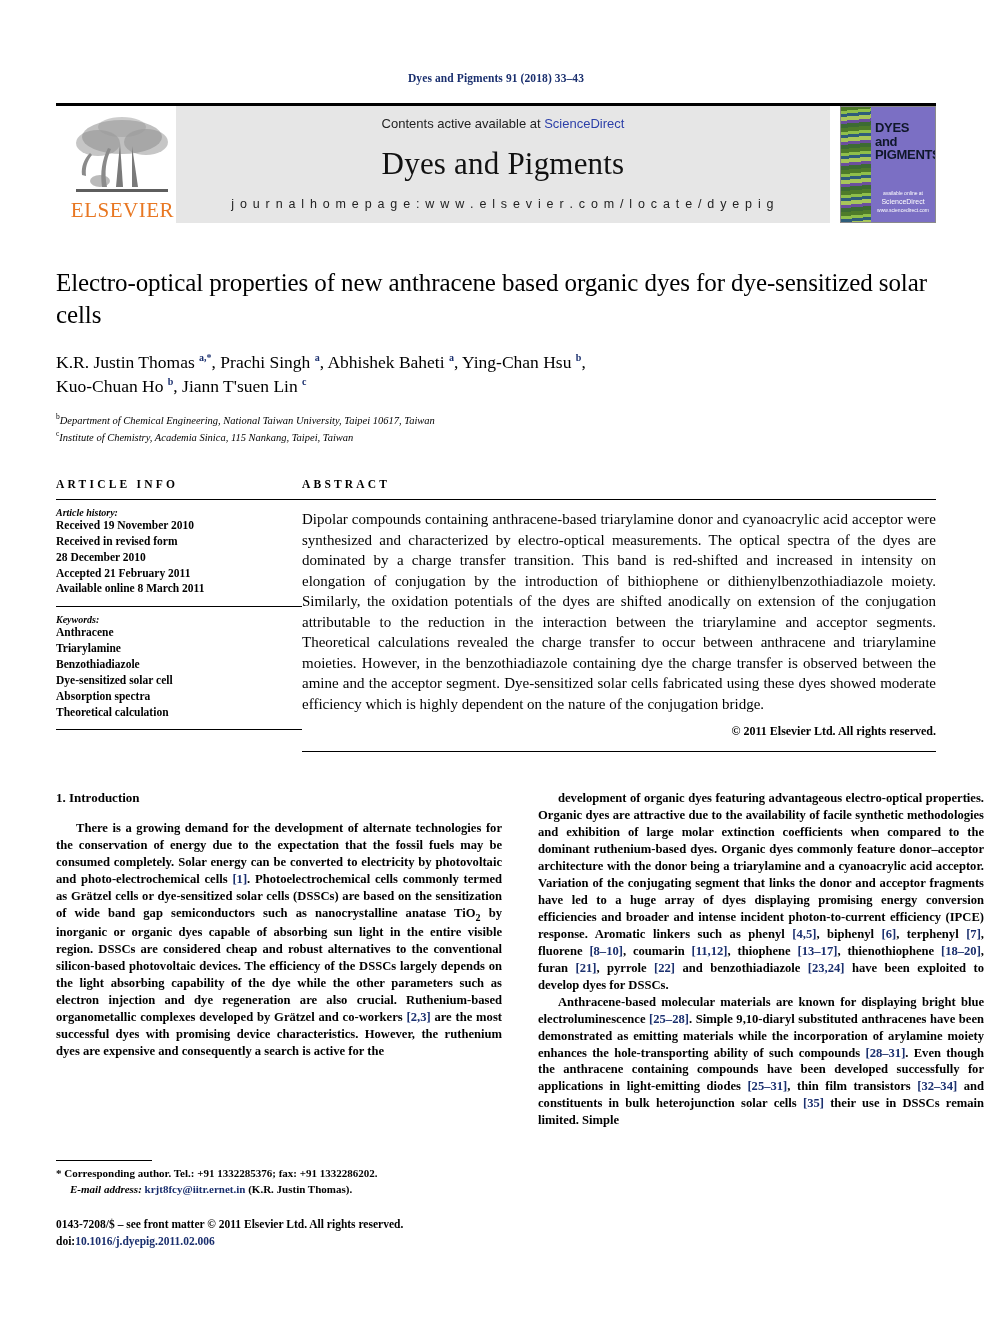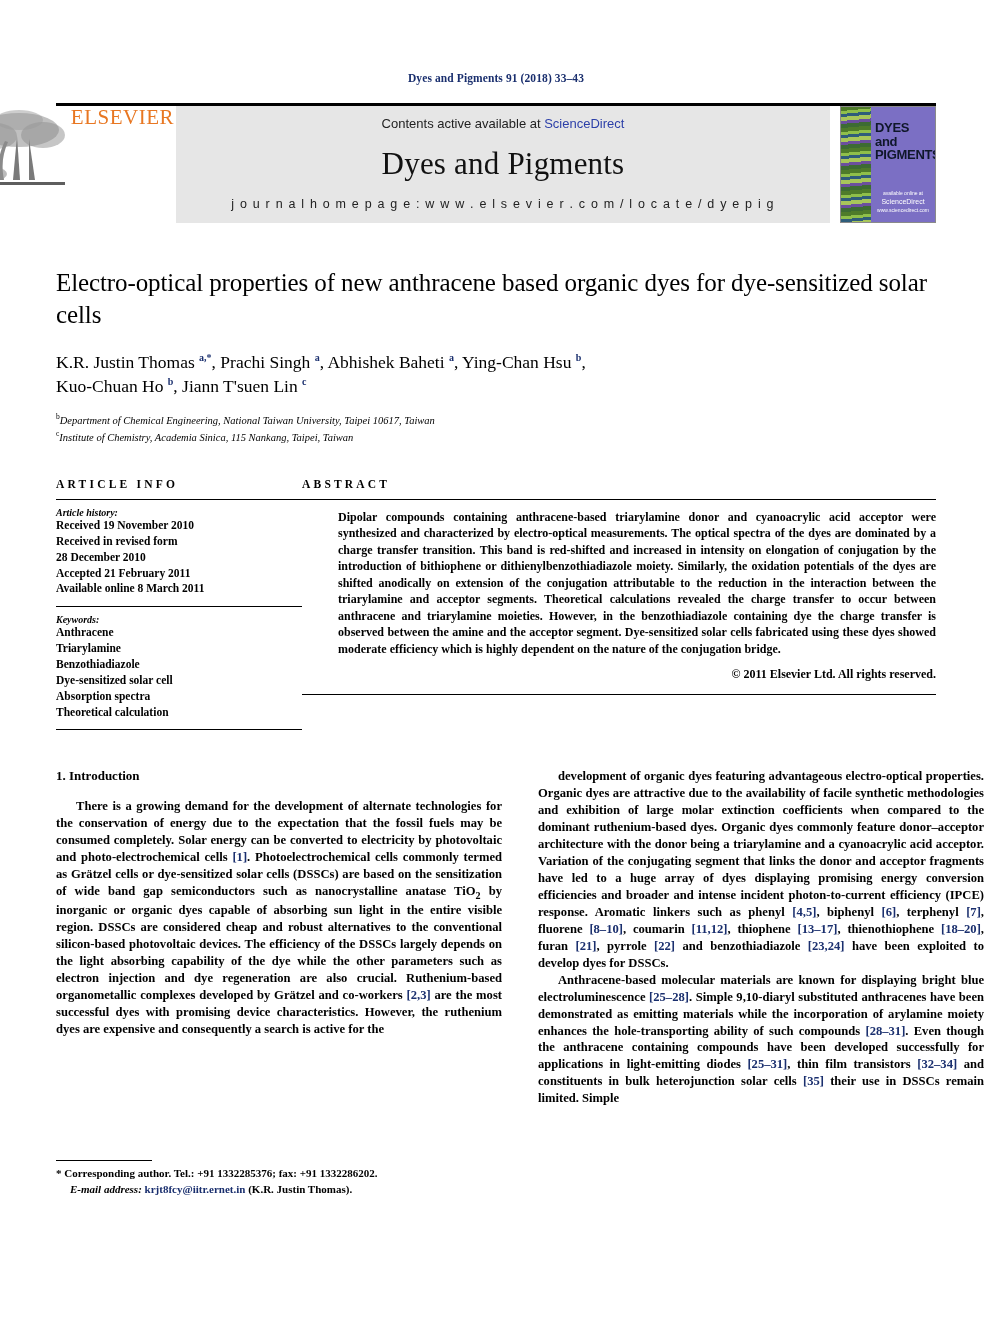--- a/index.html
+++ b/index.html
@@ -31,22 +31,22 @@
     margin-top: 19px;
     border-top: 3px solid #000;
     display: flex;
     align-items: stretch;
     height: 120px;
   }
   .elsevier-logo {
     width: 118px;
     flex: 0 0 118px;
     display: flex;
-    flex-direction: row;
-    align-items: flex-start;
+    flex-direction: column;
+    align-items: flex-end;
     justify-content: flex-end;
     padding-bottom: 2px;
     background: #fff;
   }
   .tree-svg { display:block; }
   .elsevier-word {
     font-family: "Liberation Serif", serif;
     color: #e87722;
     font-size: 21px;
     letter-spacing: 0.5px;
@@ -150,25 +150,24 @@
     font-size: 11.5px;
     letter-spacing: 3.2px;
     padding-bottom: 9px;
   }
   .rule { border-top: 1.6px solid #000; }
   .info-group { padding: 7px 0 9px 0; }
   .info-group .lbl { font-style: italic; font-weight: bold; font-size: 10px; }
   .info-group .ln { font-size: 11.5px; line-height: 1.38; font-weight: bold; }
   .abs-body {
     padding-top: 9px;
-    font-size: 12px;
+    font-size: 15px;
     line-height: 1.37;
     text-align: justify;
-    font-weight: bold;
-    margin-left: 36px;
+    font-weight: normal;
   }
   .abs-copy {
     text-align: right;
     font-size: 12px;
     font-weight: bold;
     margin-top: 10px;
   }
   .abs-wrap-bottom { border-bottom: 1.6px solid #000; }
   .info-bottom-rule { border-top: 1.6px solid #000; }
 
@@ -342,14 +341,20 @@
   <div class="footnote-area">
     <div class="fn-rule"></div>
     <div class="fn-line">* Corresponding author. Tel.: +91 1332285376; fax: +91 1332286202.</div>
     <div class="fn-line" style="padding-left:14px;">
       <span class="fn-email-lbl">E-mail address:</span>
       <a class="fn-link" style="text-decoration:none" href="#">krjt8fcy@iitr.ernet.in</a>
       <span>(K.R. Justin Thomas).</span>
     </div>
   </div>
 
+  <div class="imprint">
+    <div>0143-7208/$ – see front matter © 2011 Elsevier Ltd. All rights reserved.</div>
+    <div>
+      <span>doi:</span><a class="doi-link" style="text-decoration:none" href="#">10.1016/j.dyepig.2011.02.006</a>
+    </div>
+  </div>
 
 </div>
 
 </body></html>

